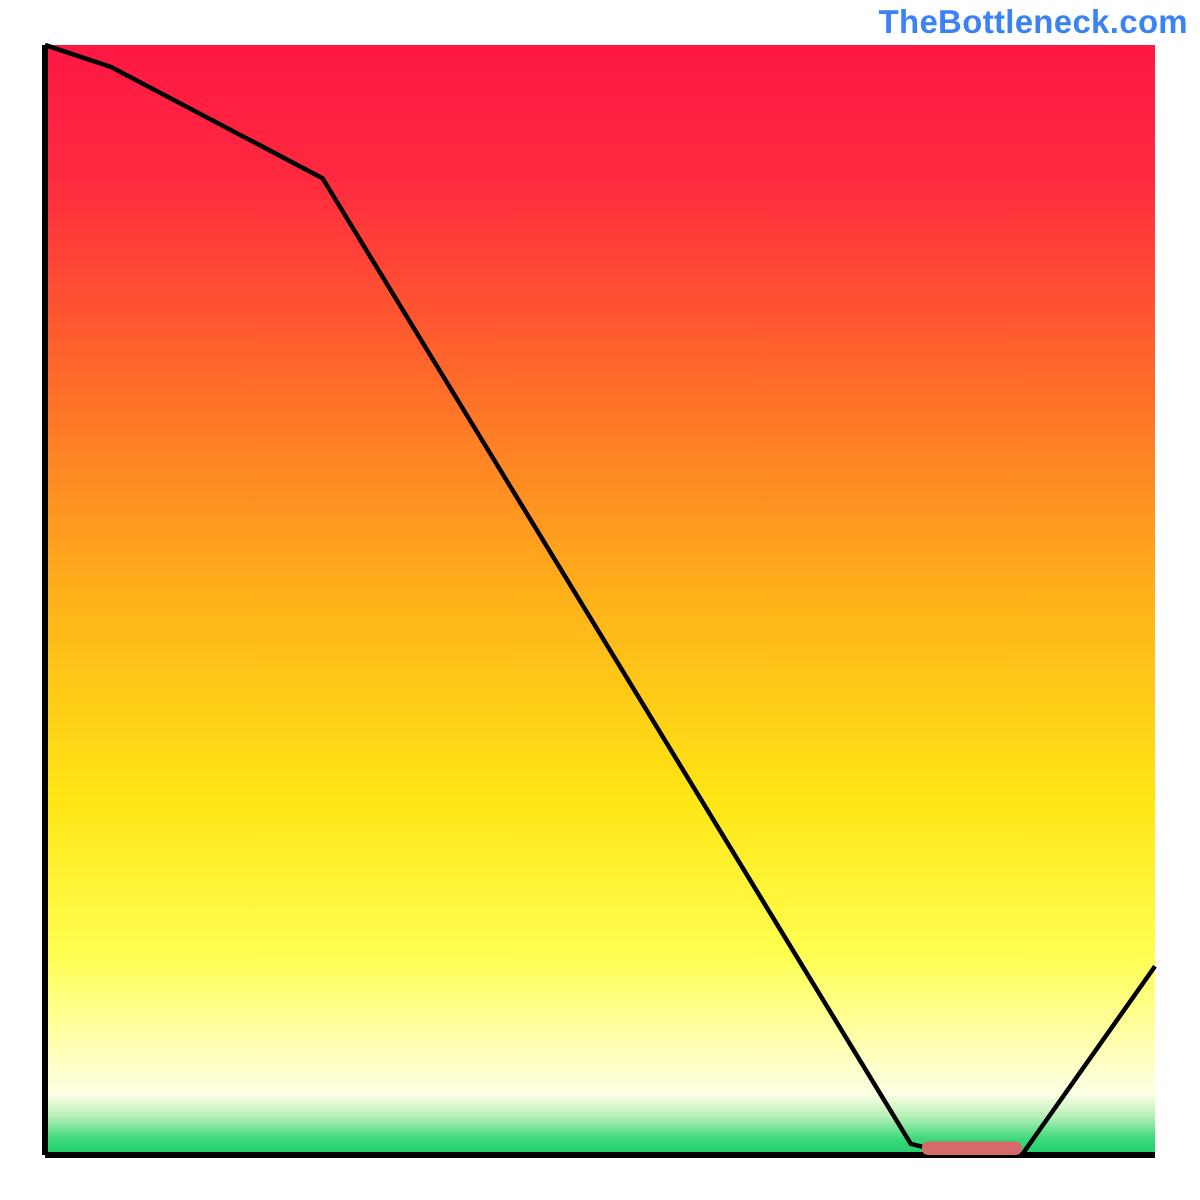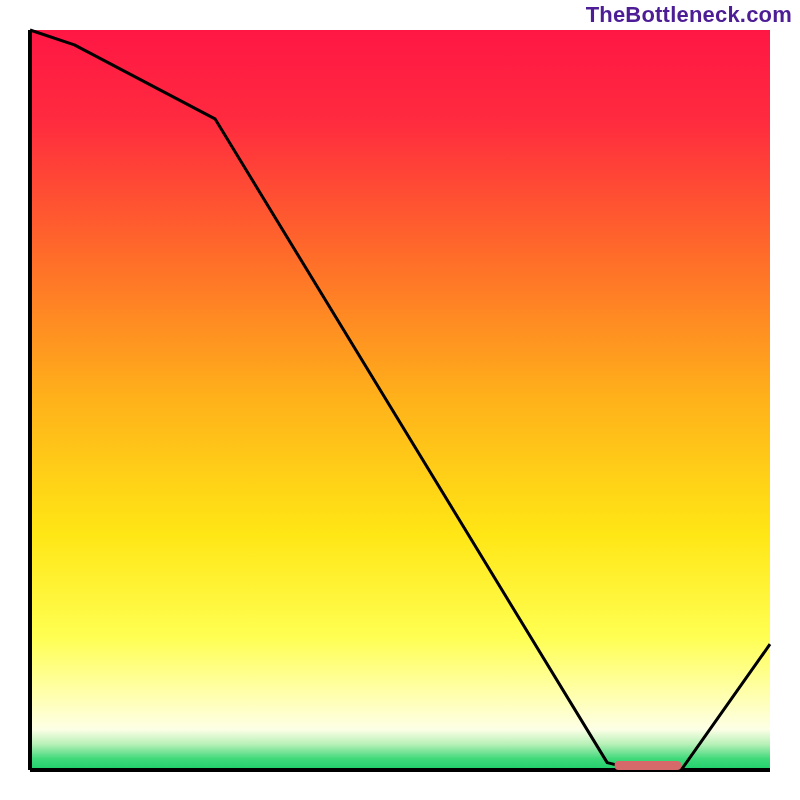--- a/index.html
+++ b/index.html
@@ -14,21 +14,21 @@
     position: relative;
     width: 800px;
     height: 800px;
   }
   .watermark {
     position: absolute;
     top: 2px;
     right: 8px;
     font-size: 22px;
     font-weight: bold;
-    color: #4c1d95;
+    color: #3b82f6;
     letter-spacing: 0.2px;
   }
   svg {
     display: block;
   }
 </style>
 </head>
 <body>
 
 <div class="wrap">

